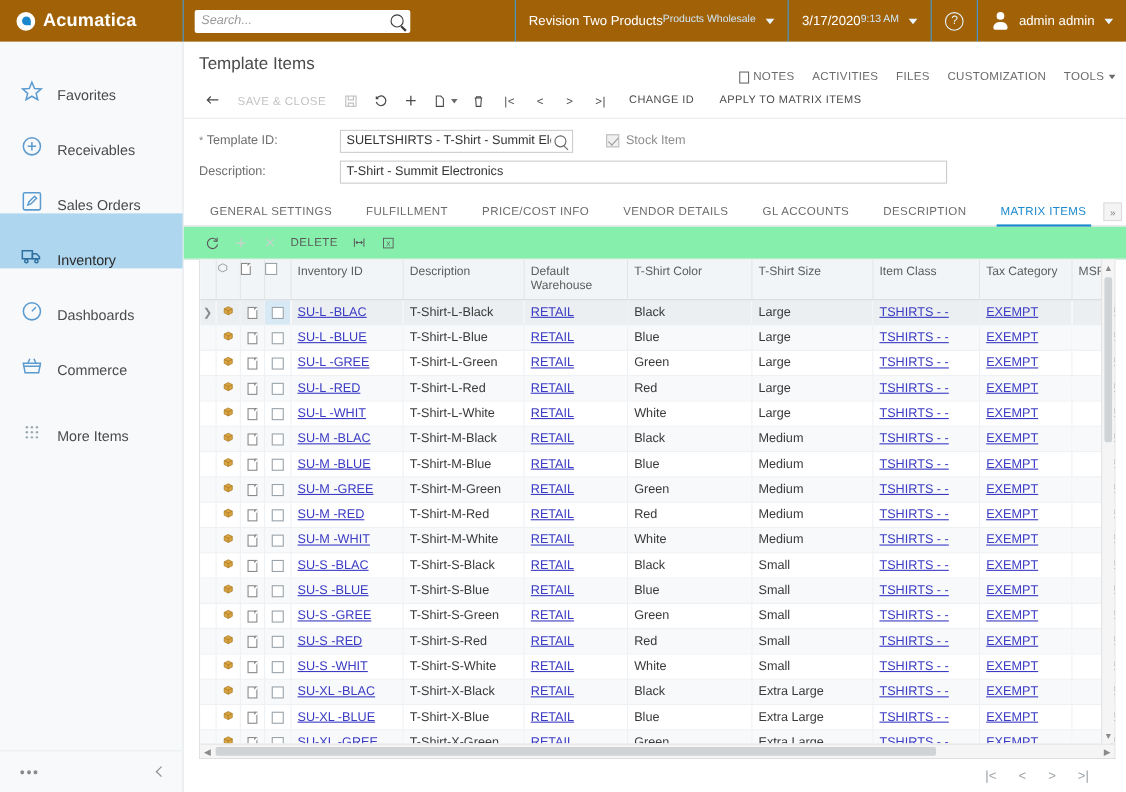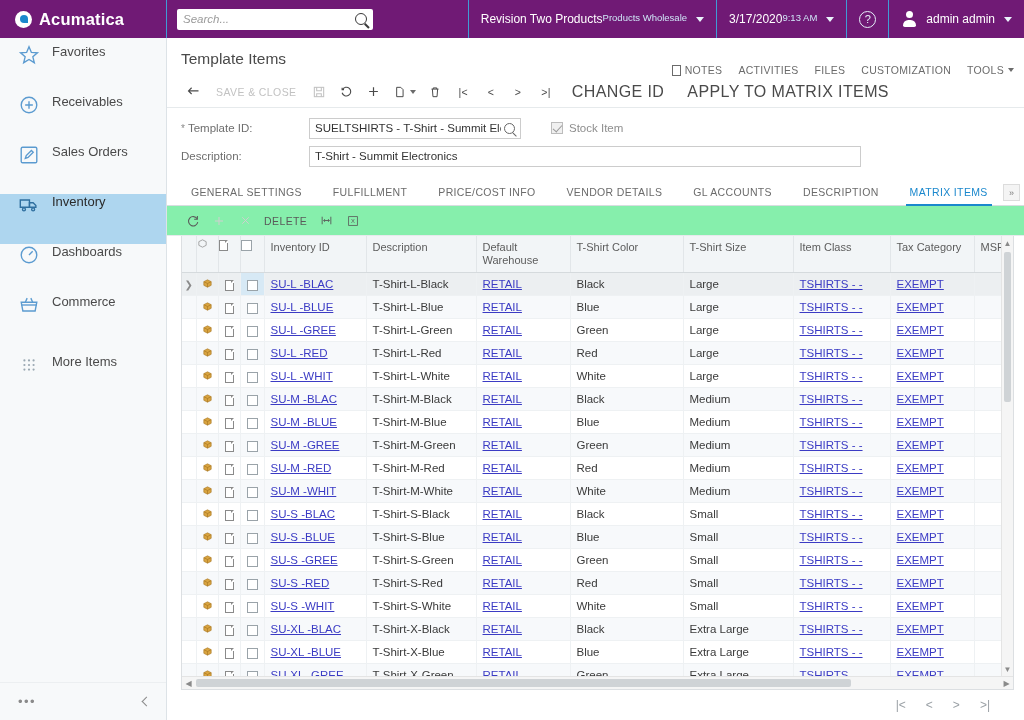--- a/index.html
+++ b/index.html
@@ -6,21 +6,21 @@
   html, body {
     width: 1024px; height: 720px;
     font-family: "Liberation Sans", sans-serif;
     font-size: 12px; color: #333;
     background: #ffffff; overflow: hidden;
   }
   #app { position: relative; width: 1024px; height: 720px; display: flex; flex-direction: column; }
 
   
   .topbar {
-    height: 38px; background: #701a75; display: flex; align-items: stretch;
+    height: 38px; background: #a16207; display: flex; align-items: stretch;
     flex: 0 0 38px; color: #fff;
   }
   .brand {
     width: 167px; display: flex; align-items: center; gap: 7px;
     padding-left: 15px; border-right: 1px solid #3f9bd6;
   }
   .brand-logo {
     width: 17px; height: 17px; border-radius: 50%; background: #fff;
     position: relative; flex: 0 0 17px;
   }
@@ -84,21 +84,21 @@
   
   .body-row { flex: 1; display: flex; min-height: 0; }
 
   
   .sidebar {
     width: 167px; flex: 0 0 167px; background: #f7f9fa;
     border-right: 1px solid #dde3e7; display: flex; flex-direction: column;
   }
   .side-items { flex: 1; padding-top: 6px; }
   .side-item {
-    height: 50px; display: flex; align-items: flex-start; gap: 12px;
+    height: 50px; display: flex; align-items: flex-end; gap: 12px;
     padding-left: 18px; cursor: pointer; color: #4a4a4a; font-size: 13px;
   }
   .side-item.active { background: #aed6ef; color: #2a2a2a; }
   .side-ic { width: 22px; height: 22px; flex: 0 0 22px; position: relative; color: #5b9bd0; }
   .side-ic svg { display: block; }
   .side-foot {
     height: 38px; display: flex; align-items: center; justify-content: space-between;
     padding: 0 16px 0 18px; color: #8a8a8a; border-top: 1px solid #eceff1;
   }
   .dots3 { letter-spacing: 1.5px; font-size: 13px; }
@@ -133,21 +133,21 @@
   .toolbar {
     height: 32px; display: flex; align-items: center; gap: 3px;
     padding: 0 8px 0 14px; margin-top: 8px;
   }
   .tb-btn {
     height: 24px; min-width: 24px; display: flex; align-items: center;
     justify-content: center; cursor: pointer; color: #4a4a4a; padding: 0 4px;
   }
   .tb-btn.dis { color: #c2c2c2; cursor: default; }
   .tb-text { font-size: 10.5px; letter-spacing: .4px; padding: 0 8px; }
-  .tbl-link { font-size: 16px; letter-spacing: .4px; color: #4a4a4a; padding: 0 10px; cursor: pointer; }
+  .tbl-link { font-size: 10px; letter-spacing: .4px; color: #4a4a4a; padding: 0 10px; cursor: pointer; }
   .toolbar-sep { border-bottom: 1px solid #e6eaec; }
 
   
   .form-area { padding: 8px 12px 6px 14px; }
   .frow { display: flex; align-items: center; height: 24px; margin-bottom: 4px; }
   .flab {
     width: 128px; flex: 0 0 128px; font-size: 11.5px; color: #6e6e6e;
     display: flex; align-items: center;
   }
   .req-star { color: #888; margin-right: 3px; font-size: 10px; }

